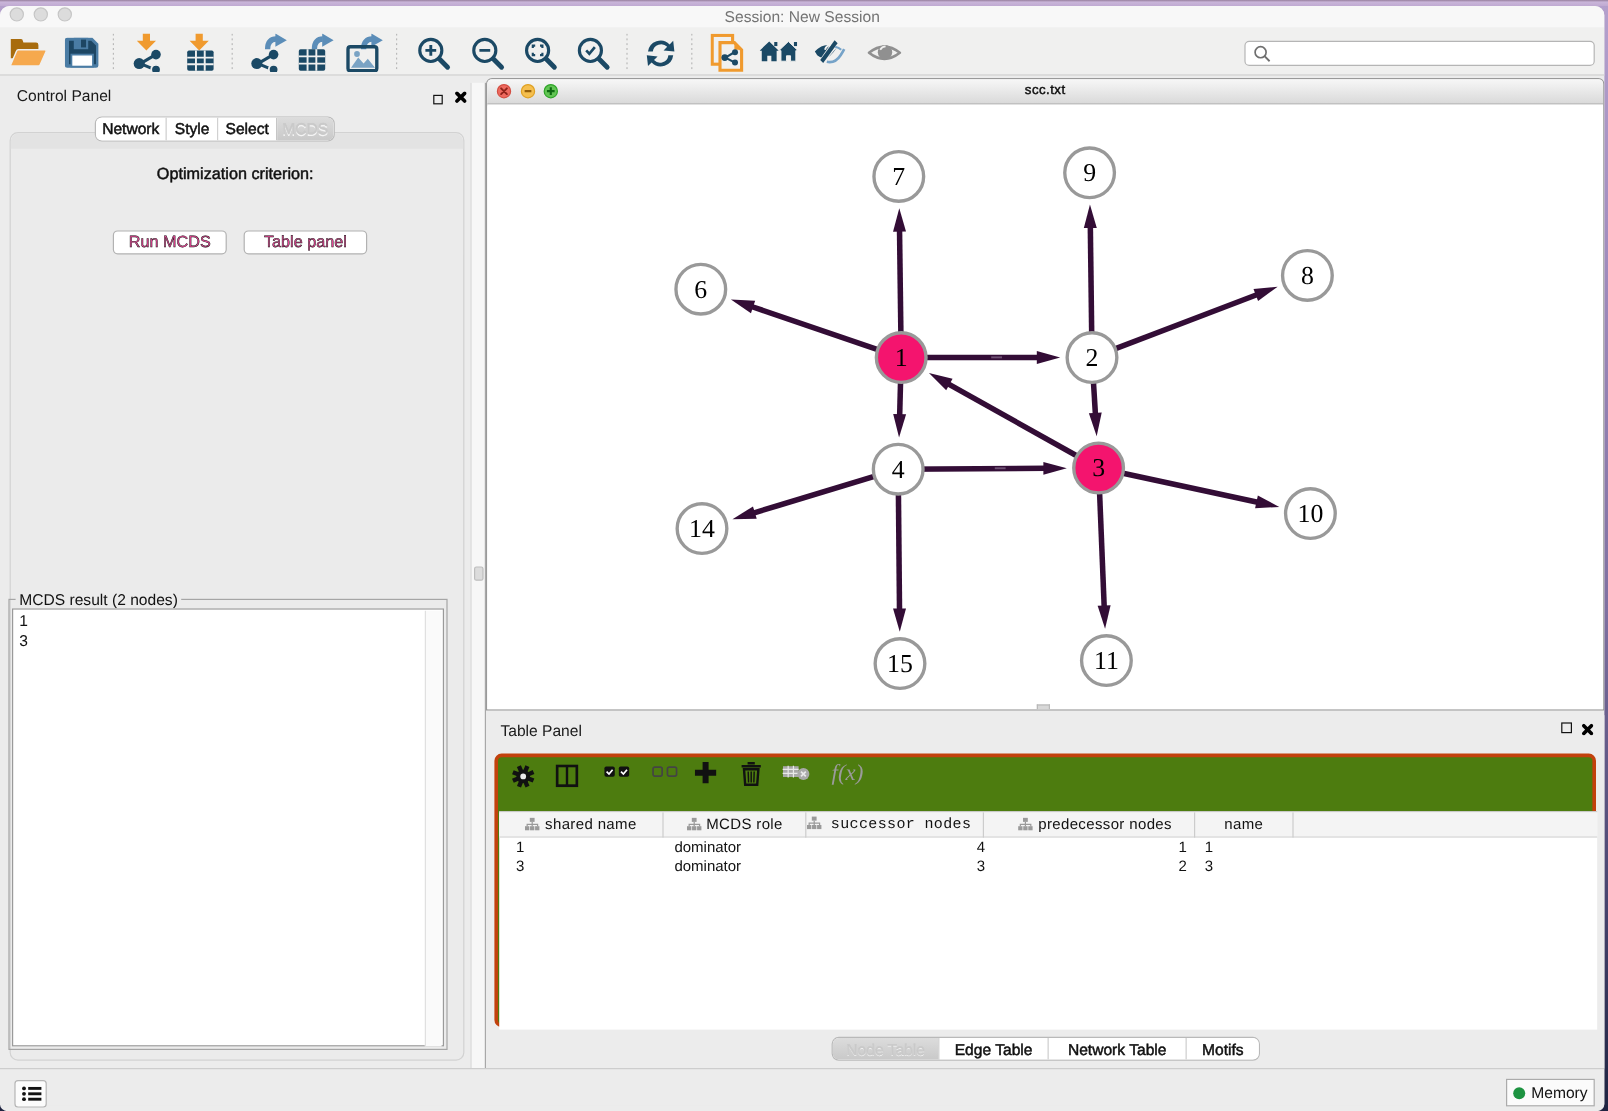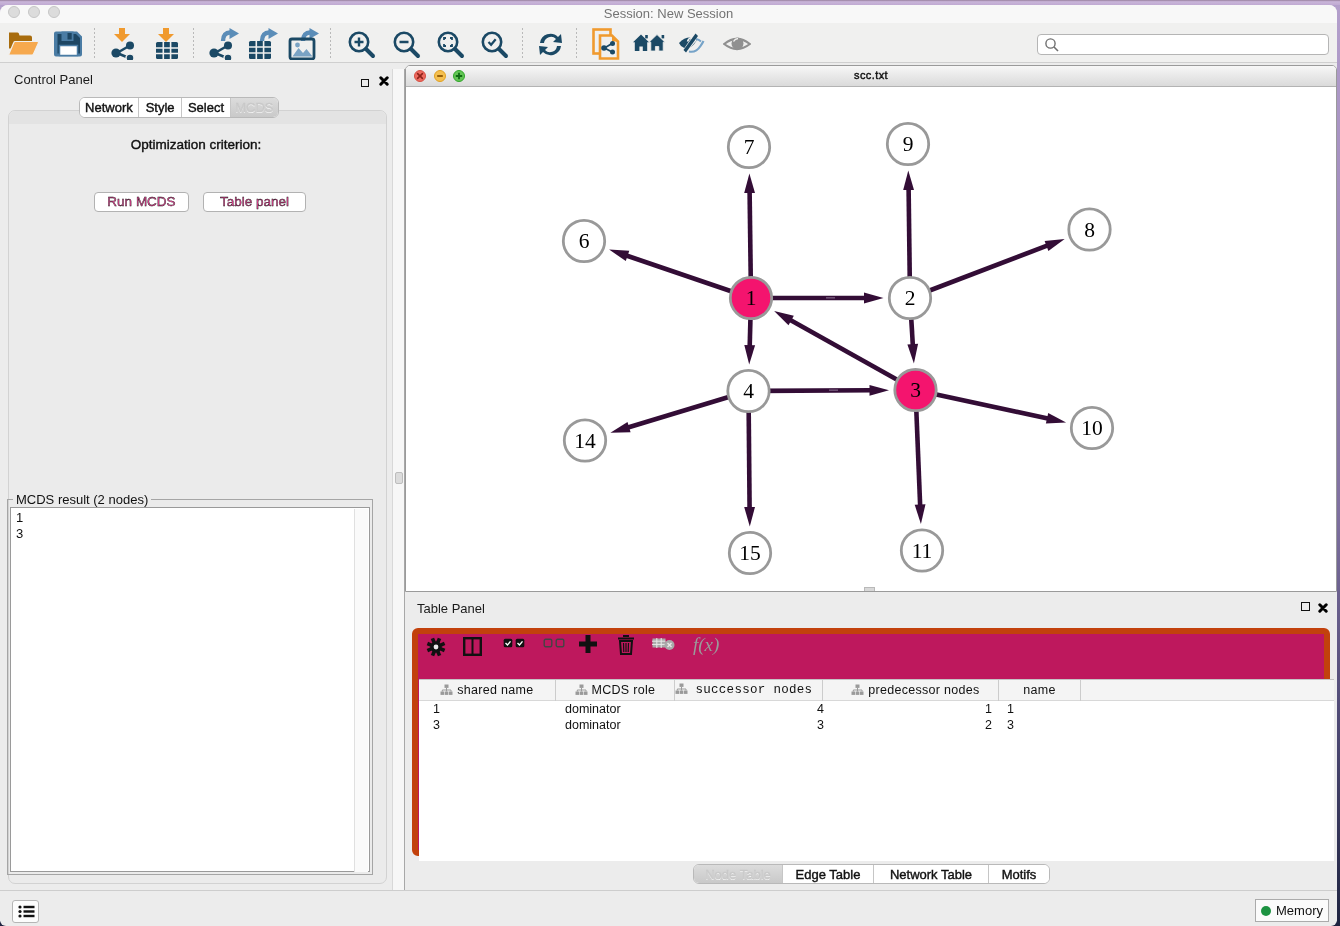--- a/index.html
+++ b/index.html
@@ -66,21 +66,21 @@
 #netname { position:absolute; top:3px; width:100%; text-align:center;
   font-size:11px; color:#111; -webkit-text-stroke:0.4px #111; letter-spacing:0.4px; }
 .wbtn { position:absolute; top:4px; width:12px; height:12px; border-radius:50%; }
 #netcanvas { position:absolute; left:0; top:22px; width:930px; height:504px;
   background:#fff; }
 
 #tpanel { position:absolute; left:405px; top:591px; width:935px; height:294px;
   background:#ececec; }
 #tphead { position:absolute; left:12px; top:5px; font-size:13px; color:#1a1a1a; }
 #tpane { position:absolute; left:7px; top:32px; width:918px; height:228px;
-  background:#be185d; border:6px solid #c2410c; border-radius:6px; }
+  background:#4d7c0f; border:3px solid #c2410c; border-radius:6px; }
 #ttable { position:absolute; left:1px; top:45px; width:915px; height:182px;
   background:#fff; border-top:1px solid #c4c4c4; }
 #thead { position:absolute; left:0; top:0; width:100%; height:21px;
   border-bottom:1px solid #d8d8d8; font-size:12.5px; color:#111; background:#f4f4f4; letter-spacing:0.3px; }
 .hcell { position:absolute; top:0; height:21px; border-right:1px solid #cccccc;
   text-align:center; line-height:21px; }
 .trow { position:absolute; font-size:12.5px; color:#111; height:16px; line-height:16px; }
 .tcell { position:absolute; }
 
 #btabs { position:absolute; left:288px; top:268px; display:flex; height:20px;

